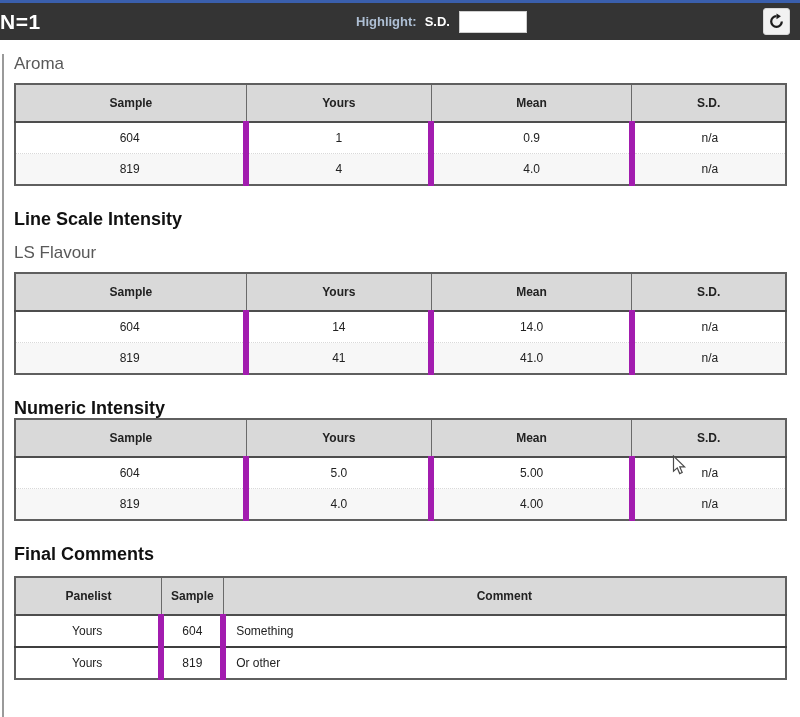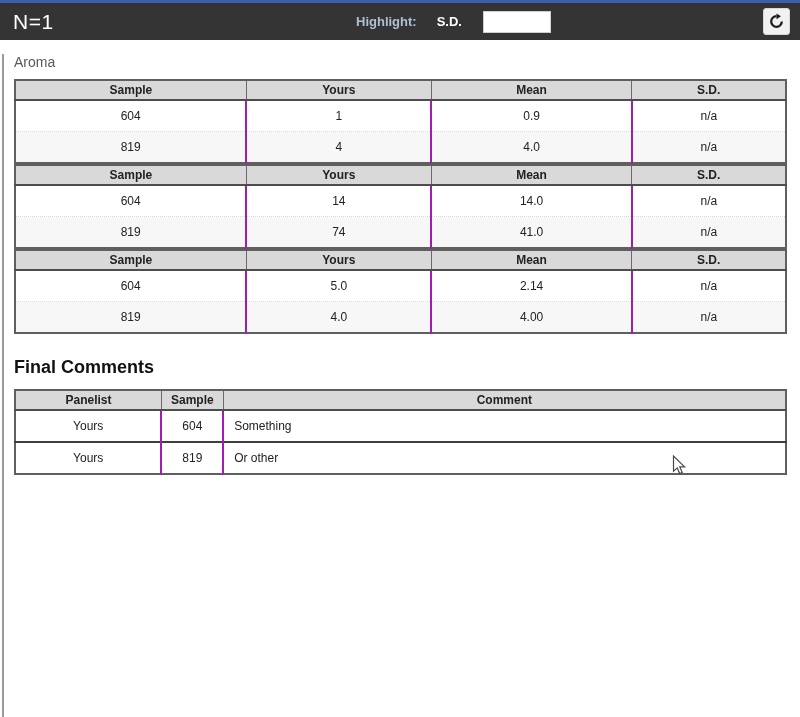--- a/index.html
+++ b/index.html
@@ -12,26 +12,26 @@
   }
   .page { position: relative; width: 800px; height: 717px; }
 
   
   .top-strip { height: 3px; background: #3a5fad; }
   .header-bar {
     position: relative; height: 37px; background: #343434;
     display: flex; align-items: center;
   }
   .app-title {
-    color: #ffffff; font-size: 21px; font-weight: 400;
-    margin-left: 13px; letter-spacing: 0.5px;
+    color: #ffffff; font-size: 21px; font-weight: 700;
+    letter-spacing: 0.5px;
   }
   .highlight-group {
     position: absolute; left: 356px; top: 0; height: 37px;
-    display: flex; align-items: center; gap: 12px;
+    display: flex; align-items: center;
   }
   .hl-label { color: #aebfd4; font-size: 13px; font-weight: bold; }
   .sd-label { color: #ffffff; font-size: 13px; font-weight: bold; margin-left: 8px; }
   .sd-input {
     margin-left: 9px; width: 68px; height: 22px;
     border: 1px solid #cfcfcf; background: #ffffff;
     font-family: "Liberation Sans", sans-serif; font-size: 12px; padding: 0 4px;
   }
   .refresh-btn {
     position: absolute; right: 10px; top: 5px;
@@ -45,37 +45,37 @@
   .content {
     margin-left: 2px;
     border-left: 2px solid #9a9a9a;
     padding: 0 13px 20px 10px;
     min-height: 675px;
   }
   h2.section-title {
     font-size: 18px; font-weight: bold; color: #111;
     margin: 23px 0 0 0; line-height: 20px;
   }
-  .attr-label { font-size: 14px; color: #595959; margin: 14px 0 9px 0; }
+  .attr-label { font-size: 17px; color: #595959; margin: 14px 0 9px 0; }
 
   
   table.data-table {
     width: 100%; border-collapse: collapse;
     font-size: 12px; color: #222;
     border: 2px solid #5f5f5f;
   }
   table.data-table th {
     background: #d9d9d9; font-weight: bold; text-align: center;
-    padding: 2px 6px;
+    padding: 11px 6px;
     border-left: 1px solid #6a6a6a; border-right: 1px solid #6a6a6a;
     border-bottom: 2px solid #4d4d4d;
   }
   table.data-table td {
     padding: 8px 6px; text-align: center;
-    border-left: 1px solid #ececec; border-right: 2px solid #a21caf;
+    border-left: 1px solid #ececec; border-right: 6px solid #a21caf;
   }
   table.data-table td:first-child, table.data-table th:first-child { border-left: none; }
   table.data-table td:last-child,  table.data-table th:last-child  { border-right: none; }
 
   
   table.intensity tbody tr:nth-child(2) { background: #f7f7f7; }
   table.intensity tbody tr + tr td { border-top: 1px dotted #d9d9d9; }
   .c-sample { width: 30%; } .c-yours { width: 24%; }
   .c-mean   { width: 26%; } .c-sd    { width: 20%; }
 
@@ -147,20 +147,22 @@
             <td>819</td>
             <td>4</td>
             <td>4.0</td>
             <td>n/a</td>
           </tr>
         </tbody>
       </table>
     </section>
 
     <section>
+      <h2 class="section-title">Line Scale Intensity</h2>
+      <div class="attr-label">LS Flavour</div>
       <table class="data-table intensity">
         <colgroup>
             <col class="c-sample">
             <col class="c-yours">
             <col class="c-mean">
             <col class="c-sd">
           </colgroup>
         <thead>
           <tr>
             <th>Sample</th>
@@ -171,49 +173,50 @@
         </thead>
         <tbody>
           <tr>
             <td>604</td>
             <td>14</td>
             <td>14.0</td>
             <td>n/a</td>
           </tr>
           <tr>
             <td>819</td>
-            <td>74</td>
+            <td>41</td>
             <td>41.0</td>
             <td>n/a</td>
           </tr>
         </tbody>
       </table>
     </section>
 
     <section>
+      <h2 class="section-title">Numeric Intensity</h2>
       <table class="data-table intensity">
         <colgroup>
             <col class="c-sample">
             <col class="c-yours">
             <col class="c-mean">
             <col class="c-sd">
           </colgroup>
         <thead>
           <tr>
             <th>Sample</th>
             <th>Yours</th>
             <th>Mean</th>
             <th>S.D.</th>
           </tr>
         </thead>
         <tbody>
           <tr>
             <td>604</td>
             <td>5.0</td>
-            <td>2.14</td>
+            <td>5.00</td>
             <td>n/a</td>
           </tr>
           <tr>
             <td>819</td>
             <td>4.0</td>
             <td>4.00</td>
             <td>n/a</td>
           </tr>
         </tbody>
       </table>

